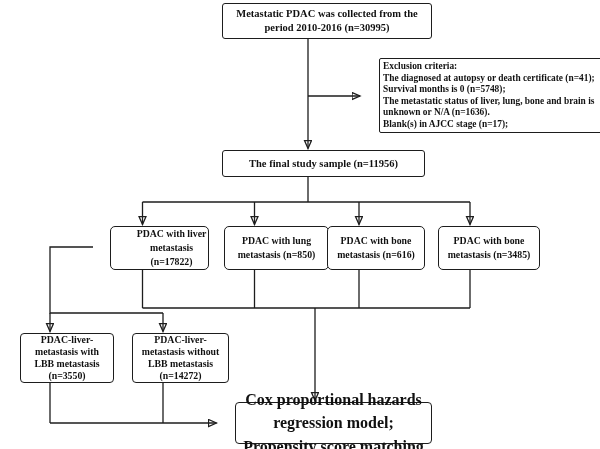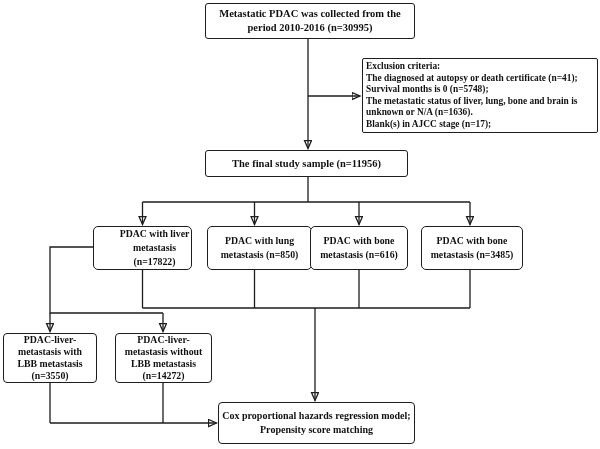--- a/index.html
+++ b/index.html
@@ -15,37 +15,38 @@
   .box{
     position:absolute;
     box-sizing:border-box;
     background:#ffffff;
     border:1.5px solid #1d1d1d;
     display:flex;
     align-items:center;
     justify-content:center;
     text-align:center;
     z-index:2;
+    margin-left:17px;
   }
   .box .t{
     white-space:pre-line;
     display:block;
     width:100%;
   }
   #box-collected{left:205px;top:3px;width:210px;height:36px;border-radius:3px;font-size:10.5px;line-height:1.3;}
   #box-exclusion{left:362px;top:58px;width:236px;height:75px;border-radius:2px;font-size:9.4px;justify-content:flex-start;align-items:flex-start;text-align:left;padding:2px 3px;}
   #box-exclusion .t{line-height:11.6px;}
   #box-final{left:205px;top:150px;width:203px;height:27px;border-radius:3px;font-size:10.5px;}
   #box-liver{left:93px;top:226px;width:99px;height:44px;border-radius:5px;font-size:9.8px;line-height:1.45;padding-left:24px;}
   #box-lung{left:207px;top:226px;width:105px;height:44px;border-radius:5px;font-size:9.8px;line-height:1.45;}
   #box-bone1{left:310px;top:226px;width:98px;height:44px;border-radius:5px;font-size:9.8px;line-height:1.45;}
   #box-bone2{left:421px;top:226px;width:102px;height:44px;border-radius:5px;font-size:9.8px;line-height:1.45;}
   #box-lbb-with{left:3px;top:333px;width:94px;height:50px;border-radius:4px;font-size:9.8px;line-height:1.22;}
   #box-lbb-without{left:115px;top:333px;width:97px;height:50px;border-radius:4px;font-size:9.8px;line-height:1.22;}
-  #box-cox{left:218px;top:402px;width:197px;height:42px;border-radius:4px;font-size:10px;line-height:1.45;}
+  #box-cox{left:218px;top:402px;width:197px;height:42px;border-radius:4px;font-size:16px;line-height:1.45;}
   #connectors{position:absolute;left:0;top:0;width:600px;height:449px;z-index:1;}
   #connectors path{stroke:#1d1d1d;stroke-width:1.3;fill:none;}
 </style>
 </head>
 <body>
 
 <div id="stage">
 
   <svg id="connectors" viewBox="0 0 600 449" xmlns="http://www.w3.org/2000/svg" aria-hidden="true">
     <defs>

